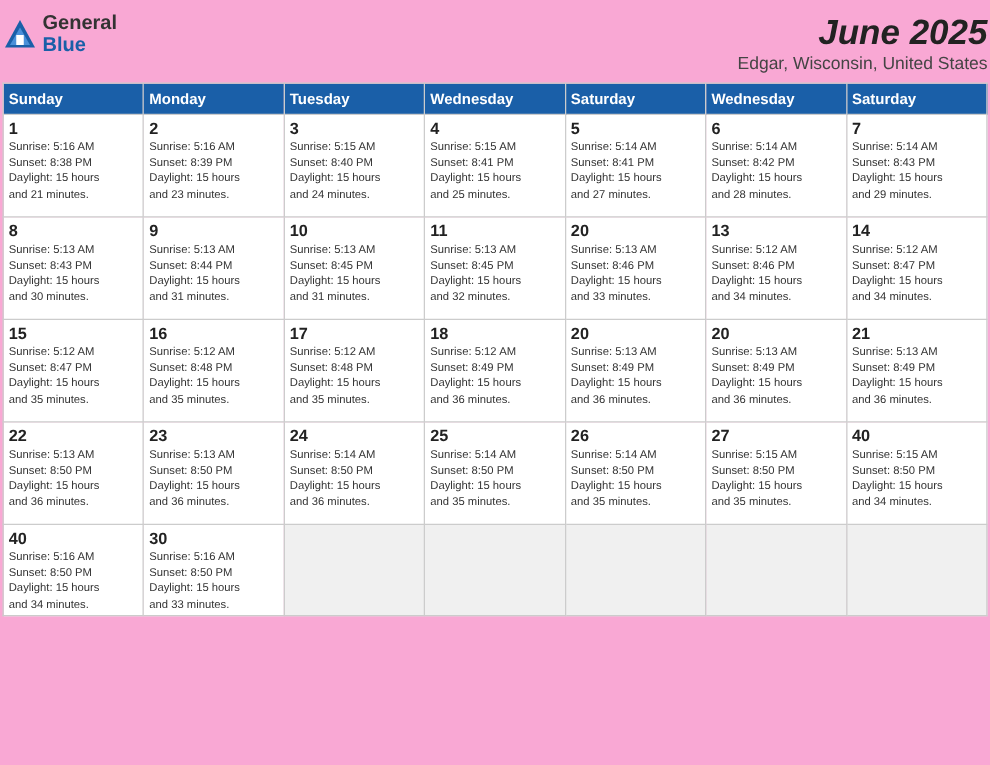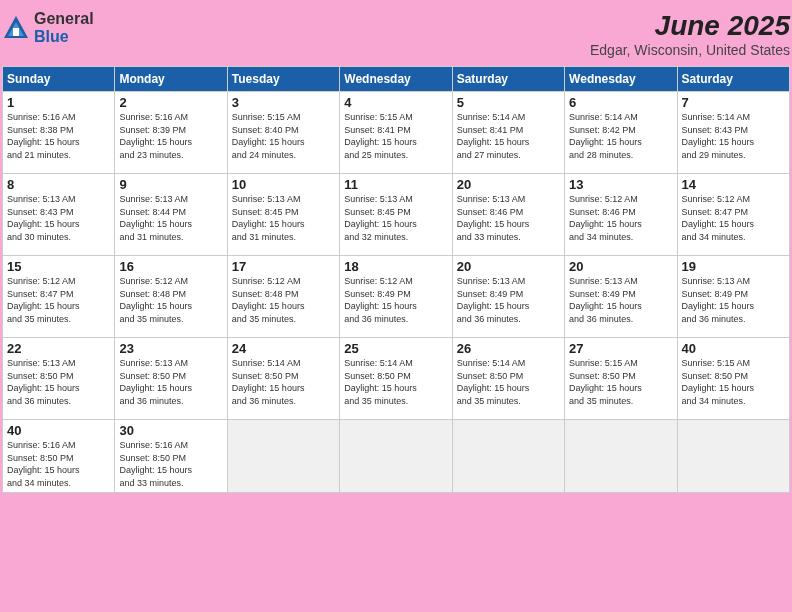--- a/index.html
+++ b/index.html
@@ -275,21 +275,21 @@
 and 36 minutes.</div>
           </td>
           <td>
             <span class="day-num">20</span>
             <div class="day-info" style="white-space: pre-line;">Sunrise: 5:13 AM
 Sunset: 8:49 PM
 Daylight: 15 hours
 and 36 minutes.</div>
           </td>
           <td>
-            <span class="day-num">19</span>
+            <span class="day-num">21</span>
             <div class="day-info" style="white-space: pre-line;">Sunrise: 5:13 AM
 Sunset: 8:49 PM
 Daylight: 15 hours
 and 36 minutes.</div>
           </td>
         </tr>
         <tr>
           <td>
             <span class="day-num">22</span>
             <div class="day-info" style="white-space: pre-line;">Sunrise: 5:13 AM

